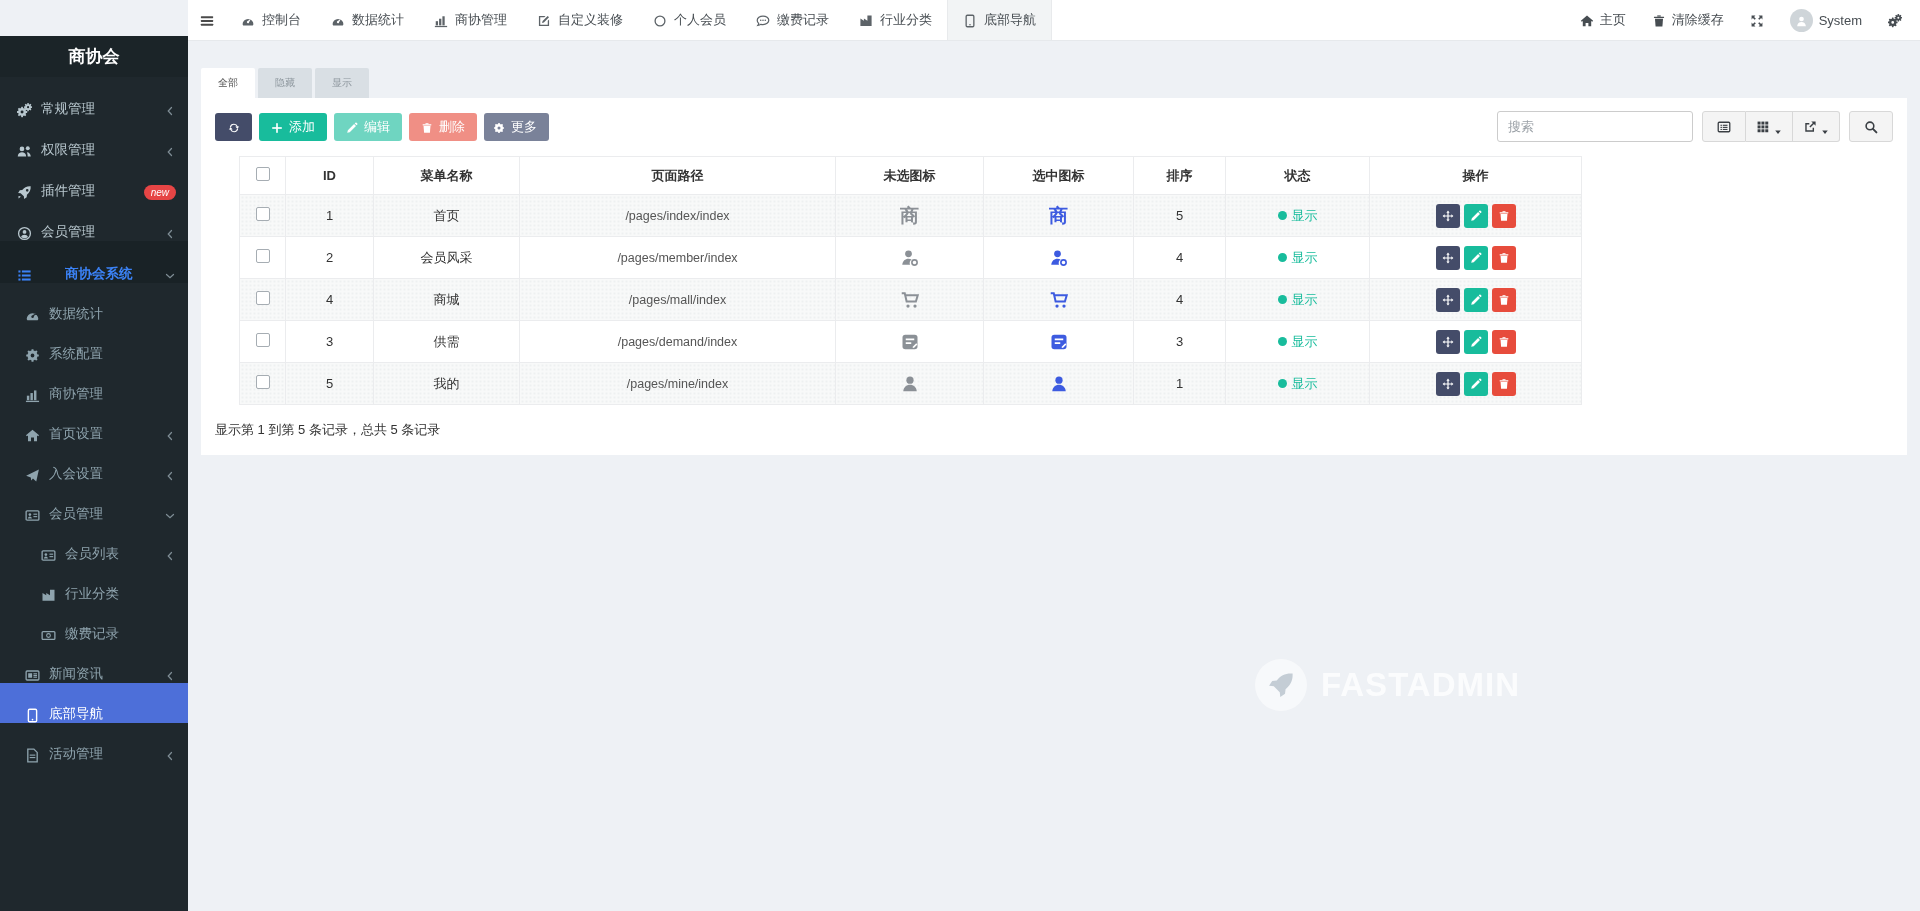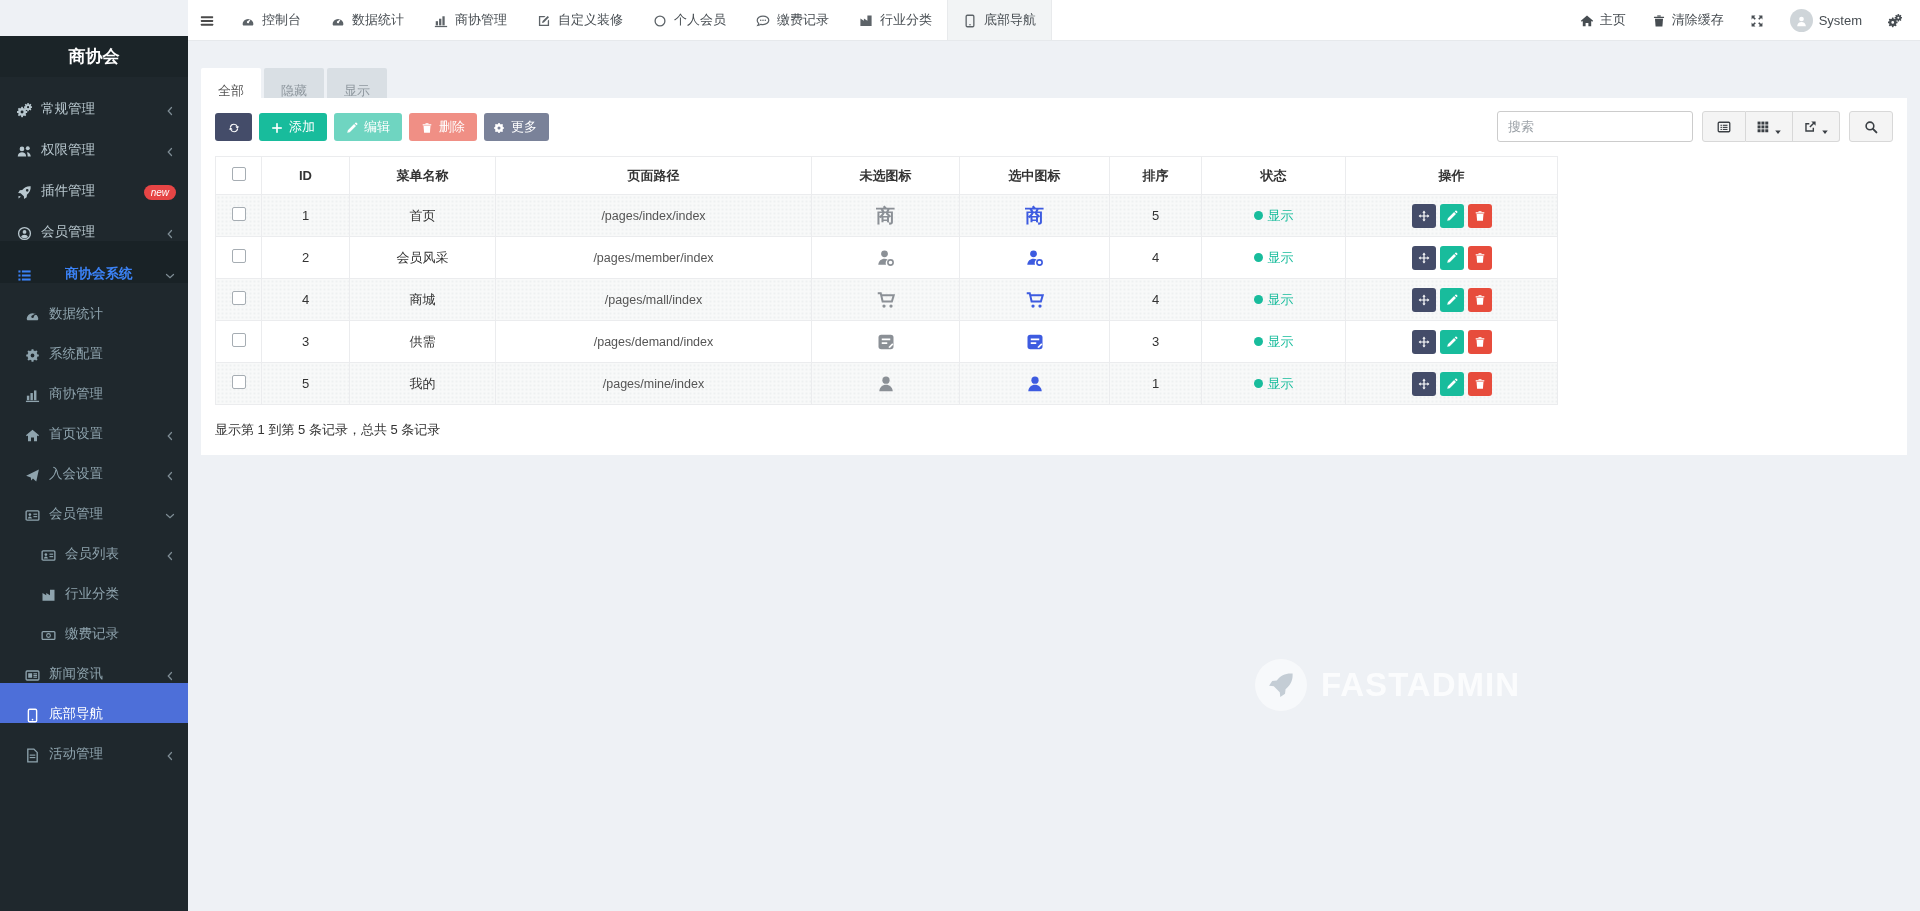--- a/index.html
+++ b/index.html
@@ -28,21 +28,21 @@
   .nav-tab .icn { color:#5d6368; }
   .nav-tab.active { background:#f2f4f5; border-left:1px solid #e8eaec; border-right:1px solid #e8eaec; }
   .nav-right { display:flex; align-items:center; gap:26px; padding-right:18px; color:#474d52; font-size:13px; }
   .nav-right .item { display:flex; align-items:center; gap:6px; cursor:pointer; white-space:nowrap; }
   .avatar { width:23px; height:23px; border-radius:50%; background:#cfd5d9; display:flex; align-items:center; justify-content:center; color:#fff; }
   .avatar .icn { width:13px; height:13px; }
 
   
   .content { position:absolute; left:188px; top:41px; right:0; bottom:0; background:var(--page-bg); padding:13px; }
   .page-tabs { display:flex; margin-top:14px; }
-  .ptab { height:30px; line-height:30px; padding:8px 17px; font-size:13px; margin-right:3px; border-radius:2px 2px 0 0; background:#d9dfe4; color:#8e979e; cursor:pointer; }
+  .ptab { height:30px; line-height:30px; padding:0 17px; font-size:10px; margin-right:3px; border-radius:2px 2px 0 0; background:#d9dfe4; color:#8e979e; cursor:pointer; }
   .ptab.active { background:#fff; color:#555; }
   .panel { background:#fff; padding:13px 14px 16px; }
 
   .toolbar { display:flex; align-items:center; justify-content:space-between; }
   .tb-left { display:flex; gap:7px; }
   .btn { display:inline-flex; align-items:center; gap:6px; height:28px; padding:0 12px; border:none; border-radius:3px; color:#fff; font-size:13px; cursor:pointer; font-family:Liberation Sans, sans-serif; }
   .btn .icn { width:12px; height:12px; }
   .btn-refresh { background:var(--primary-dark); width:37px; justify-content:center; padding:0; }
   .btn-add { background:var(--success); }
   .btn-edit { background:var(--success); opacity:.62; }
@@ -53,21 +53,21 @@
   .search-input::placeholder { color:#9aa0a6; }
   .btn-group { display:flex; }
   .gbtn { height:31px; min-width:44px; padding:0 10px; display:inline-flex; align-items:center; justify-content:center; gap:4px; background:#f4f4f4; border:1px solid #d8d8d8; color:#3a3f44; cursor:pointer; }
   .btn-group .gbtn + .gbtn { border-left:none; }
   .btn-group .gbtn:first-child { border-radius:3px 0 0 3px; }
   .btn-group .gbtn:last-child { border-radius:0 3px 3px 0; }
   .gbtn.single { border-radius:3px; }
   .gbtn .caret { width:8px; height:8px; }
 
   
-  table.grid { table-layout:fixed; width:1342px; border-collapse:collapse; margin-top:14px; font-size:13px; color:#333; }
+  table.grid { table-layout:fixed; width:1342px; border-collapse:collapse; margin-top:14px; font-size:13px; color:#333;margin-left:24px; }
   .grid th, .grid td { border:1px solid #ebecee; text-align:center; vertical-align:middle; overflow:hidden; }
   .grid th { height:38px; font-weight:bold; background:#fff; }
   .grid td { height:42px; }
   .grid tr.striped td { background-color:#f8f9f9; background-image:radial-gradient(#eef0f1 1px, transparent 1px); background-size:4px 4px; }
   .grid .path { color:#555; font-size:12.5px; }
   .cbx { width:14px; height:14px; border:1px solid #a6adb3; border-radius:2px; background:#fff; display:inline-block; cursor:pointer; }
   .cell-icon .icn { width:20px; height:20px; }
   .cell-icon.gray { color:var(--icon-unselected); }
   .cell-icon.blue { color:var(--icon-selected); }
   .shang { font-weight:bold; font-size:19px; line-height:20px; }

